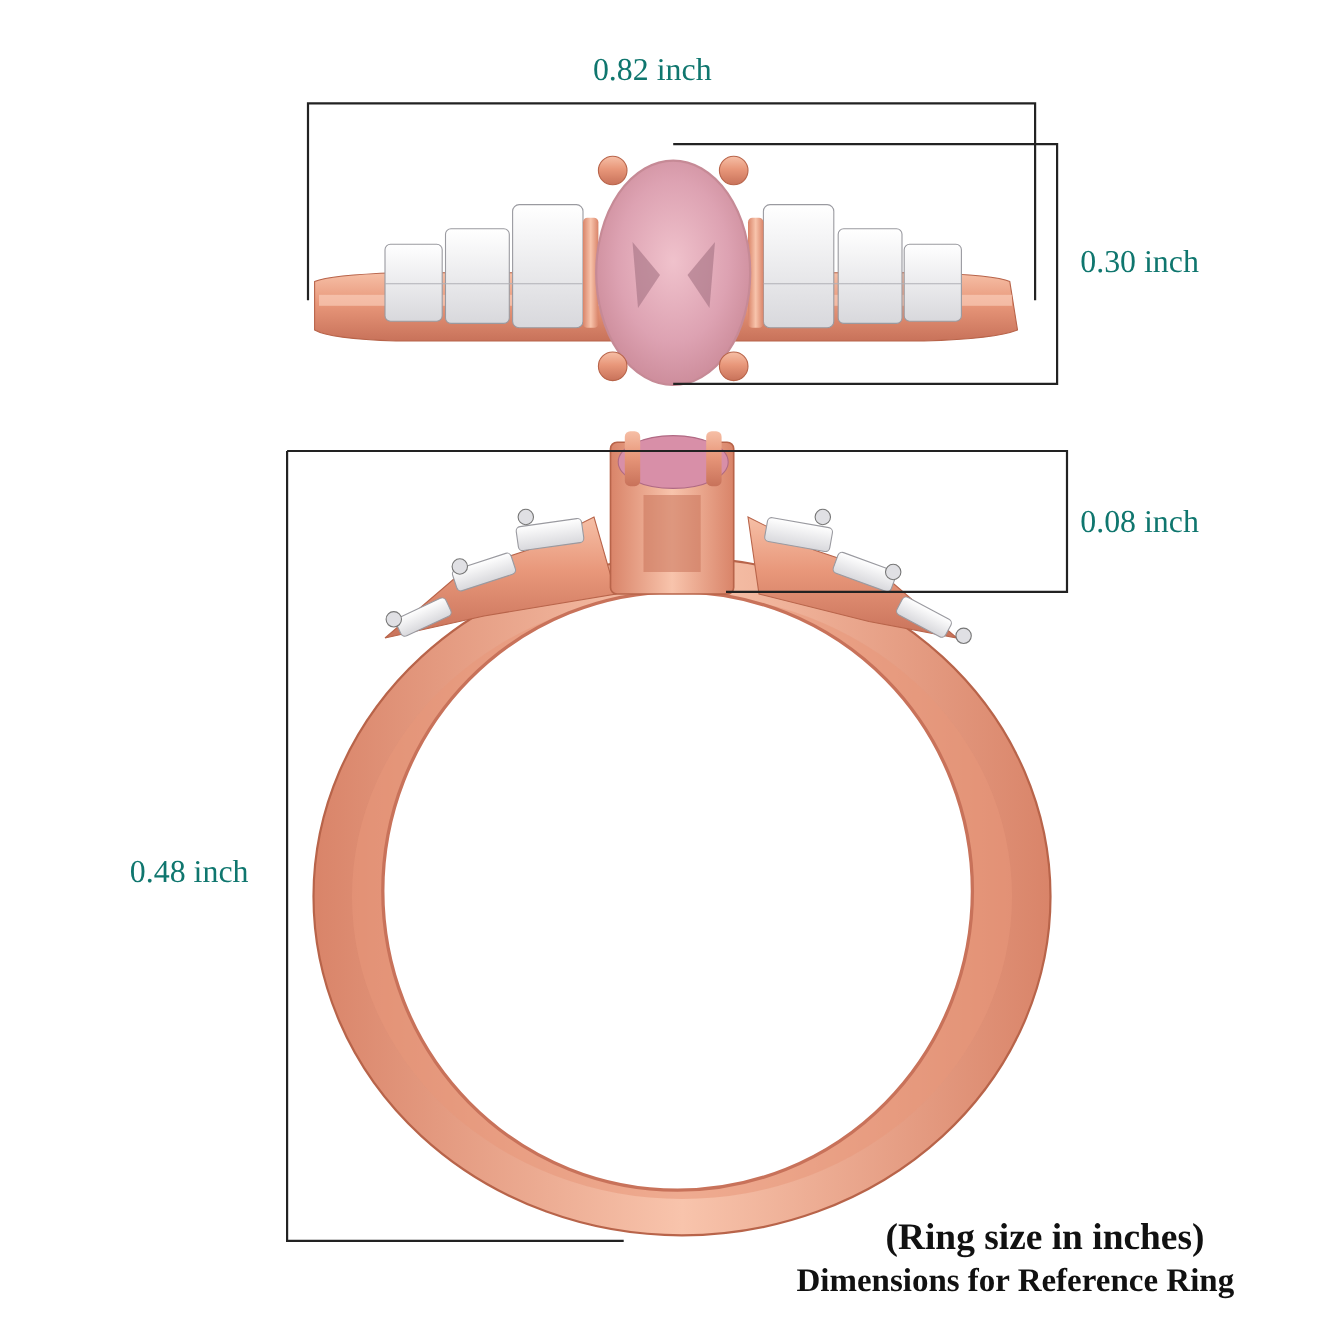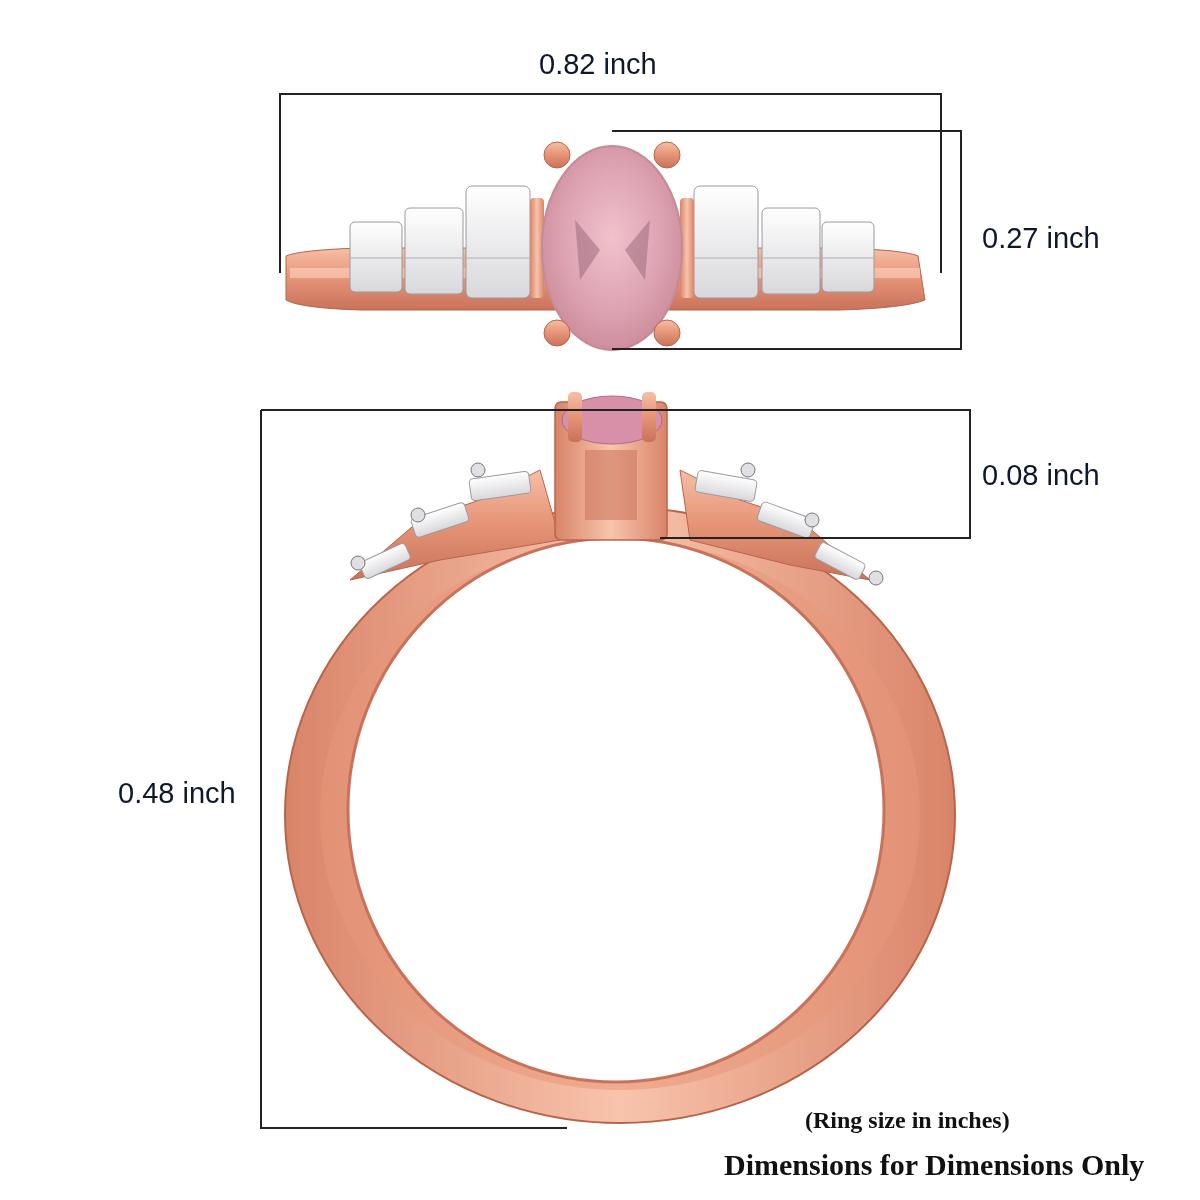--- a/index.html
+++ b/index.html
@@ -1,21 +1,21 @@
 <!DOCTYPE html>
 <html><head>
   <meta charset="utf-8">
   <style>
     html, body { margin: 0; padding: 0; background: #ffffff; }
     body { width: 1200px; height: 1200px; position: relative; overflow: hidden; }
     .dim-label {
       position: absolute;
-      font-family: Liberation Sans, sans-serif;
+      font-family: Liberation Serif, serif;
       font-size: 29px;
-      color: #0f172a;
+      color: #0f766e;
       white-space: nowrap;
       line-height: 1;
       text-align: right;
     }
     .caption {
       position: absolute;
       font-family: "Liberation Serif", "DejaVu Serif", serif;
       font-weight: bold;
       color: #111111;
       white-space: nowrap;
@@ -119,18 +119,18 @@
 
     <polyline points="612,131 961,131 961,349 612,349"></polyline>
 
     <polyline points="261,410 970,410 970,538 660,538"></polyline>
 
     <polyline points="261,410 261,1128 567,1128"></polyline>
   </g>
 </svg>
 
 <span class="dim-label" style="left:539px; top:50px;">0.82 inch</span>
-<span class="dim-label" style="left:982px; top:224px;">0.27 inch</span>
+<span class="dim-label" style="left:982px; top:224px;">0.30 inch</span>
 <span class="dim-label" style="left:982px; top:461px;">0.08 inch</span>
 <span class="dim-label" style="left:118px; top:779px;">0.48 inch</span>
 
-<div class="caption" style="left:805px; top:1108px; font-size:24px;">(Ring size in inches)</div>
-<div class="caption" style="left:724px; top:1150px; font-size:30px;">Dimensions for Dimensions Only</div>
+<div class="caption" style="left:805px; top:1108px; font-size:34px;">(Ring size in inches)</div>
+<div class="caption" style="left:724px; top:1150px; font-size:30px;">Dimensions for Reference Ring</div>
 
 </body></html>

